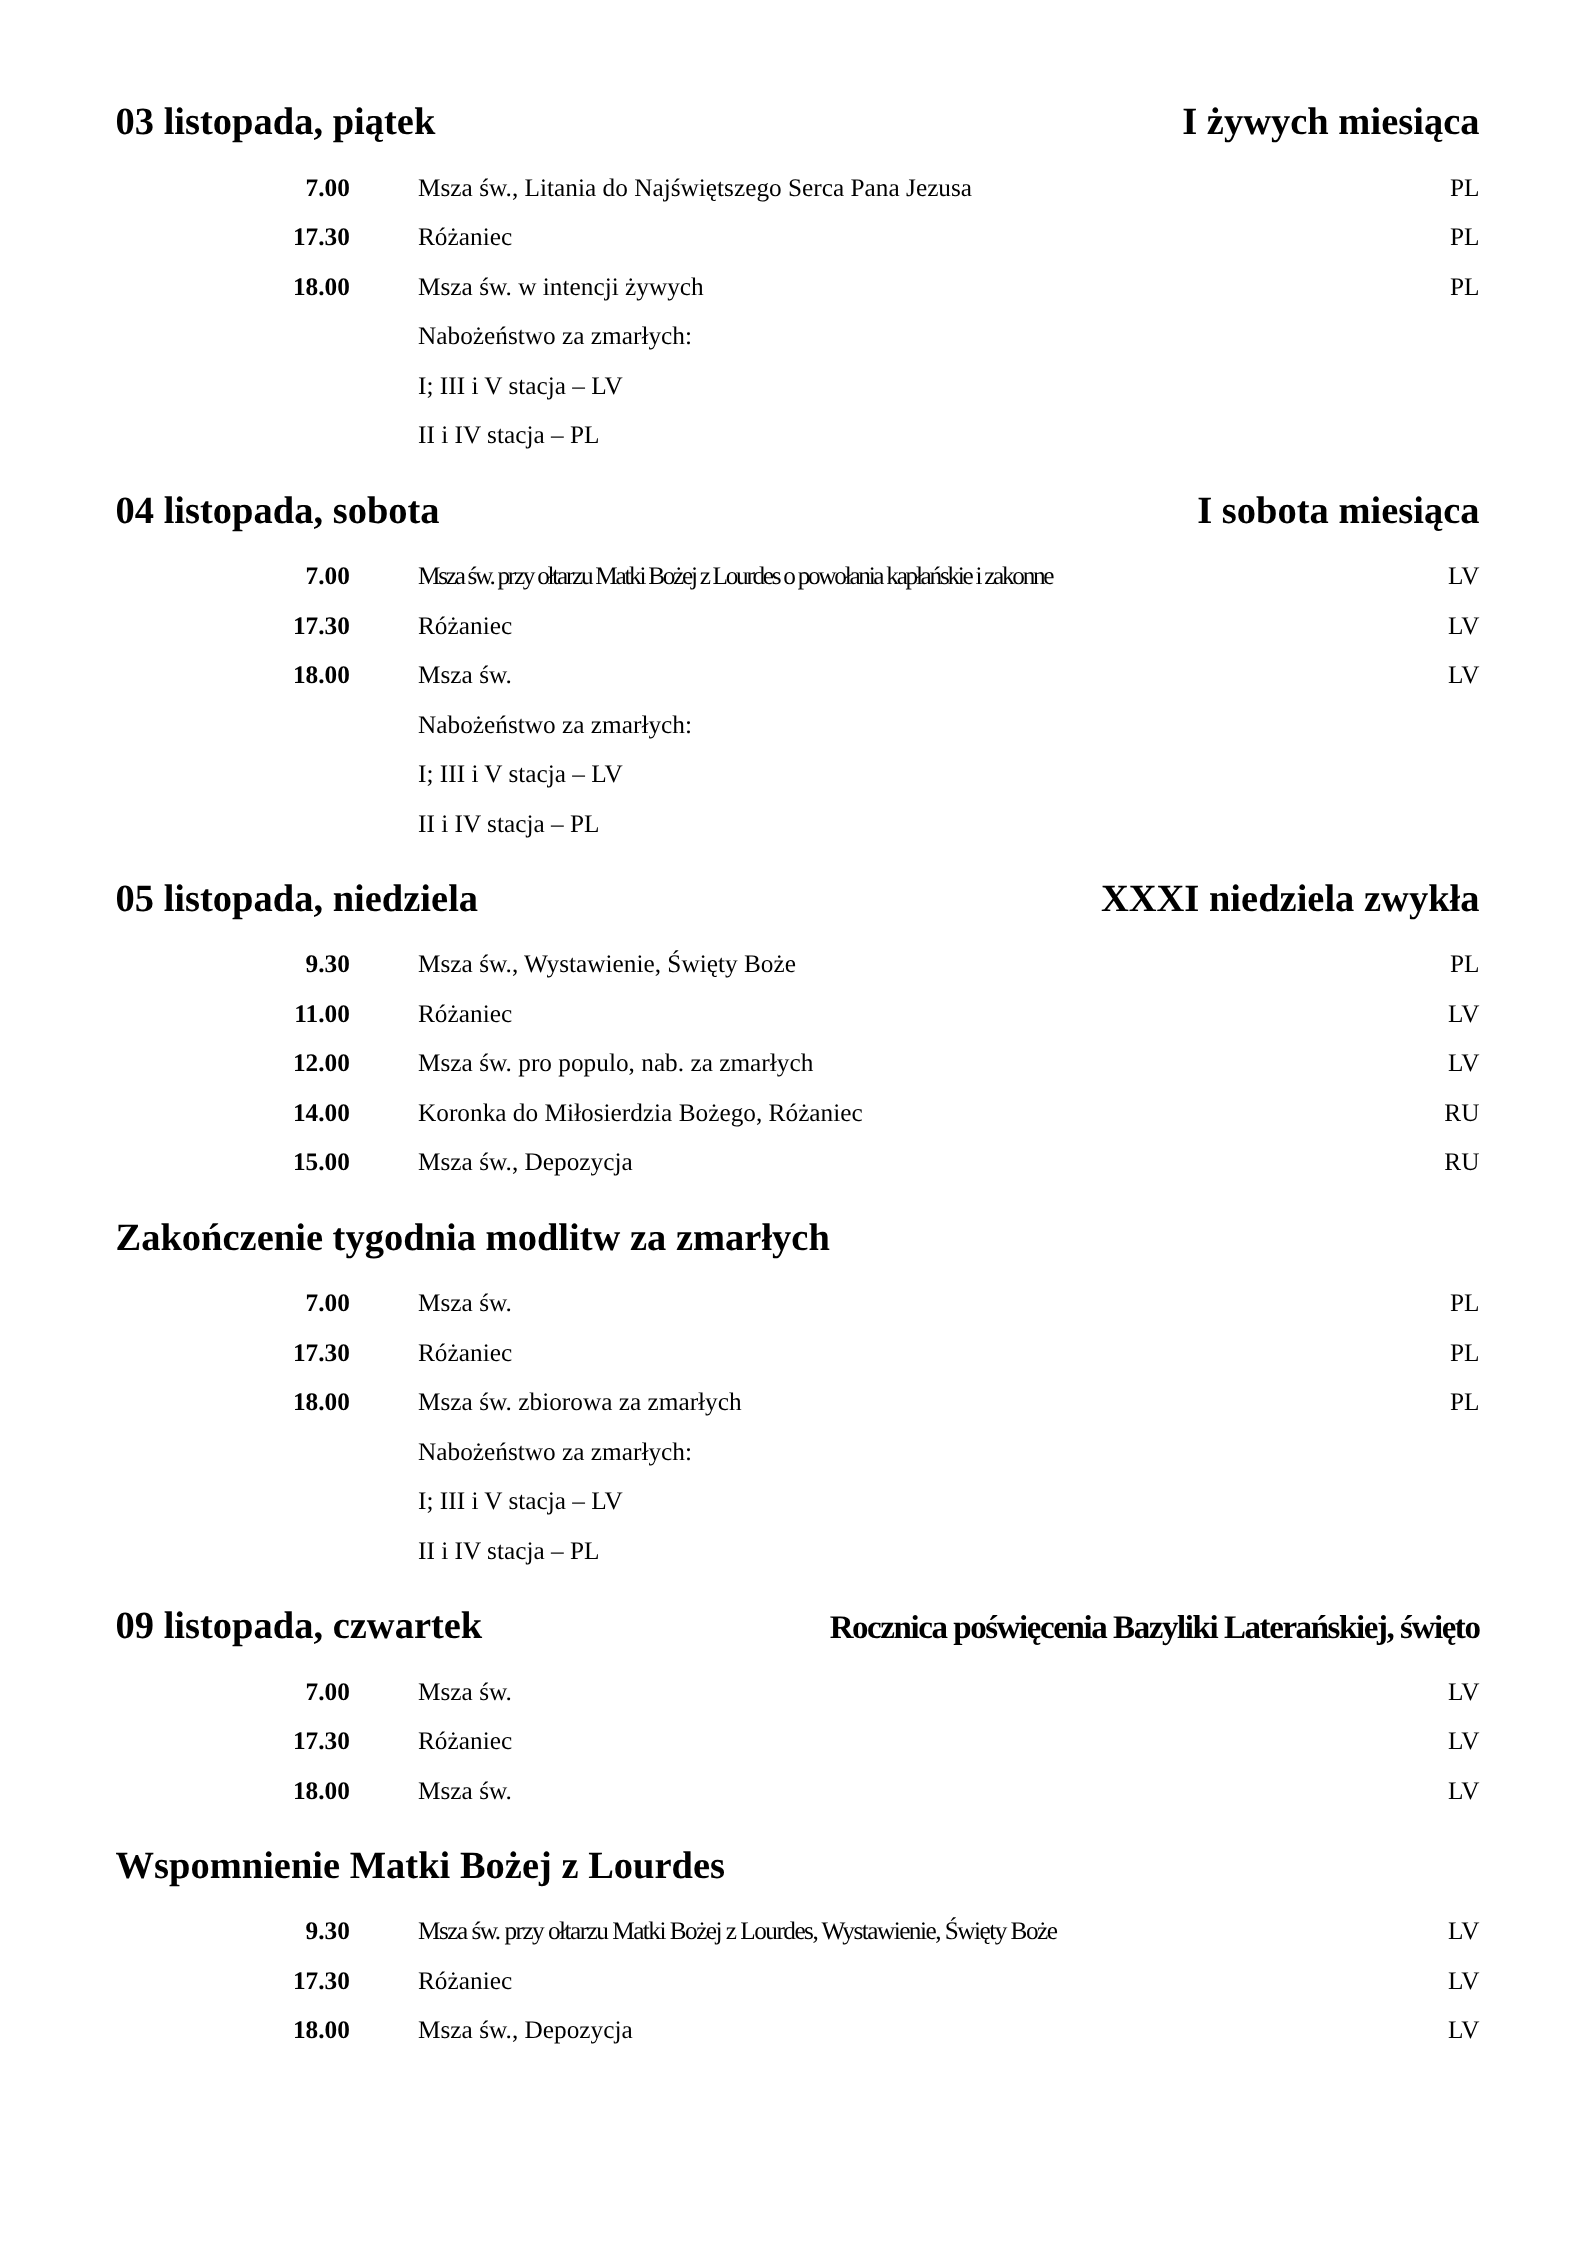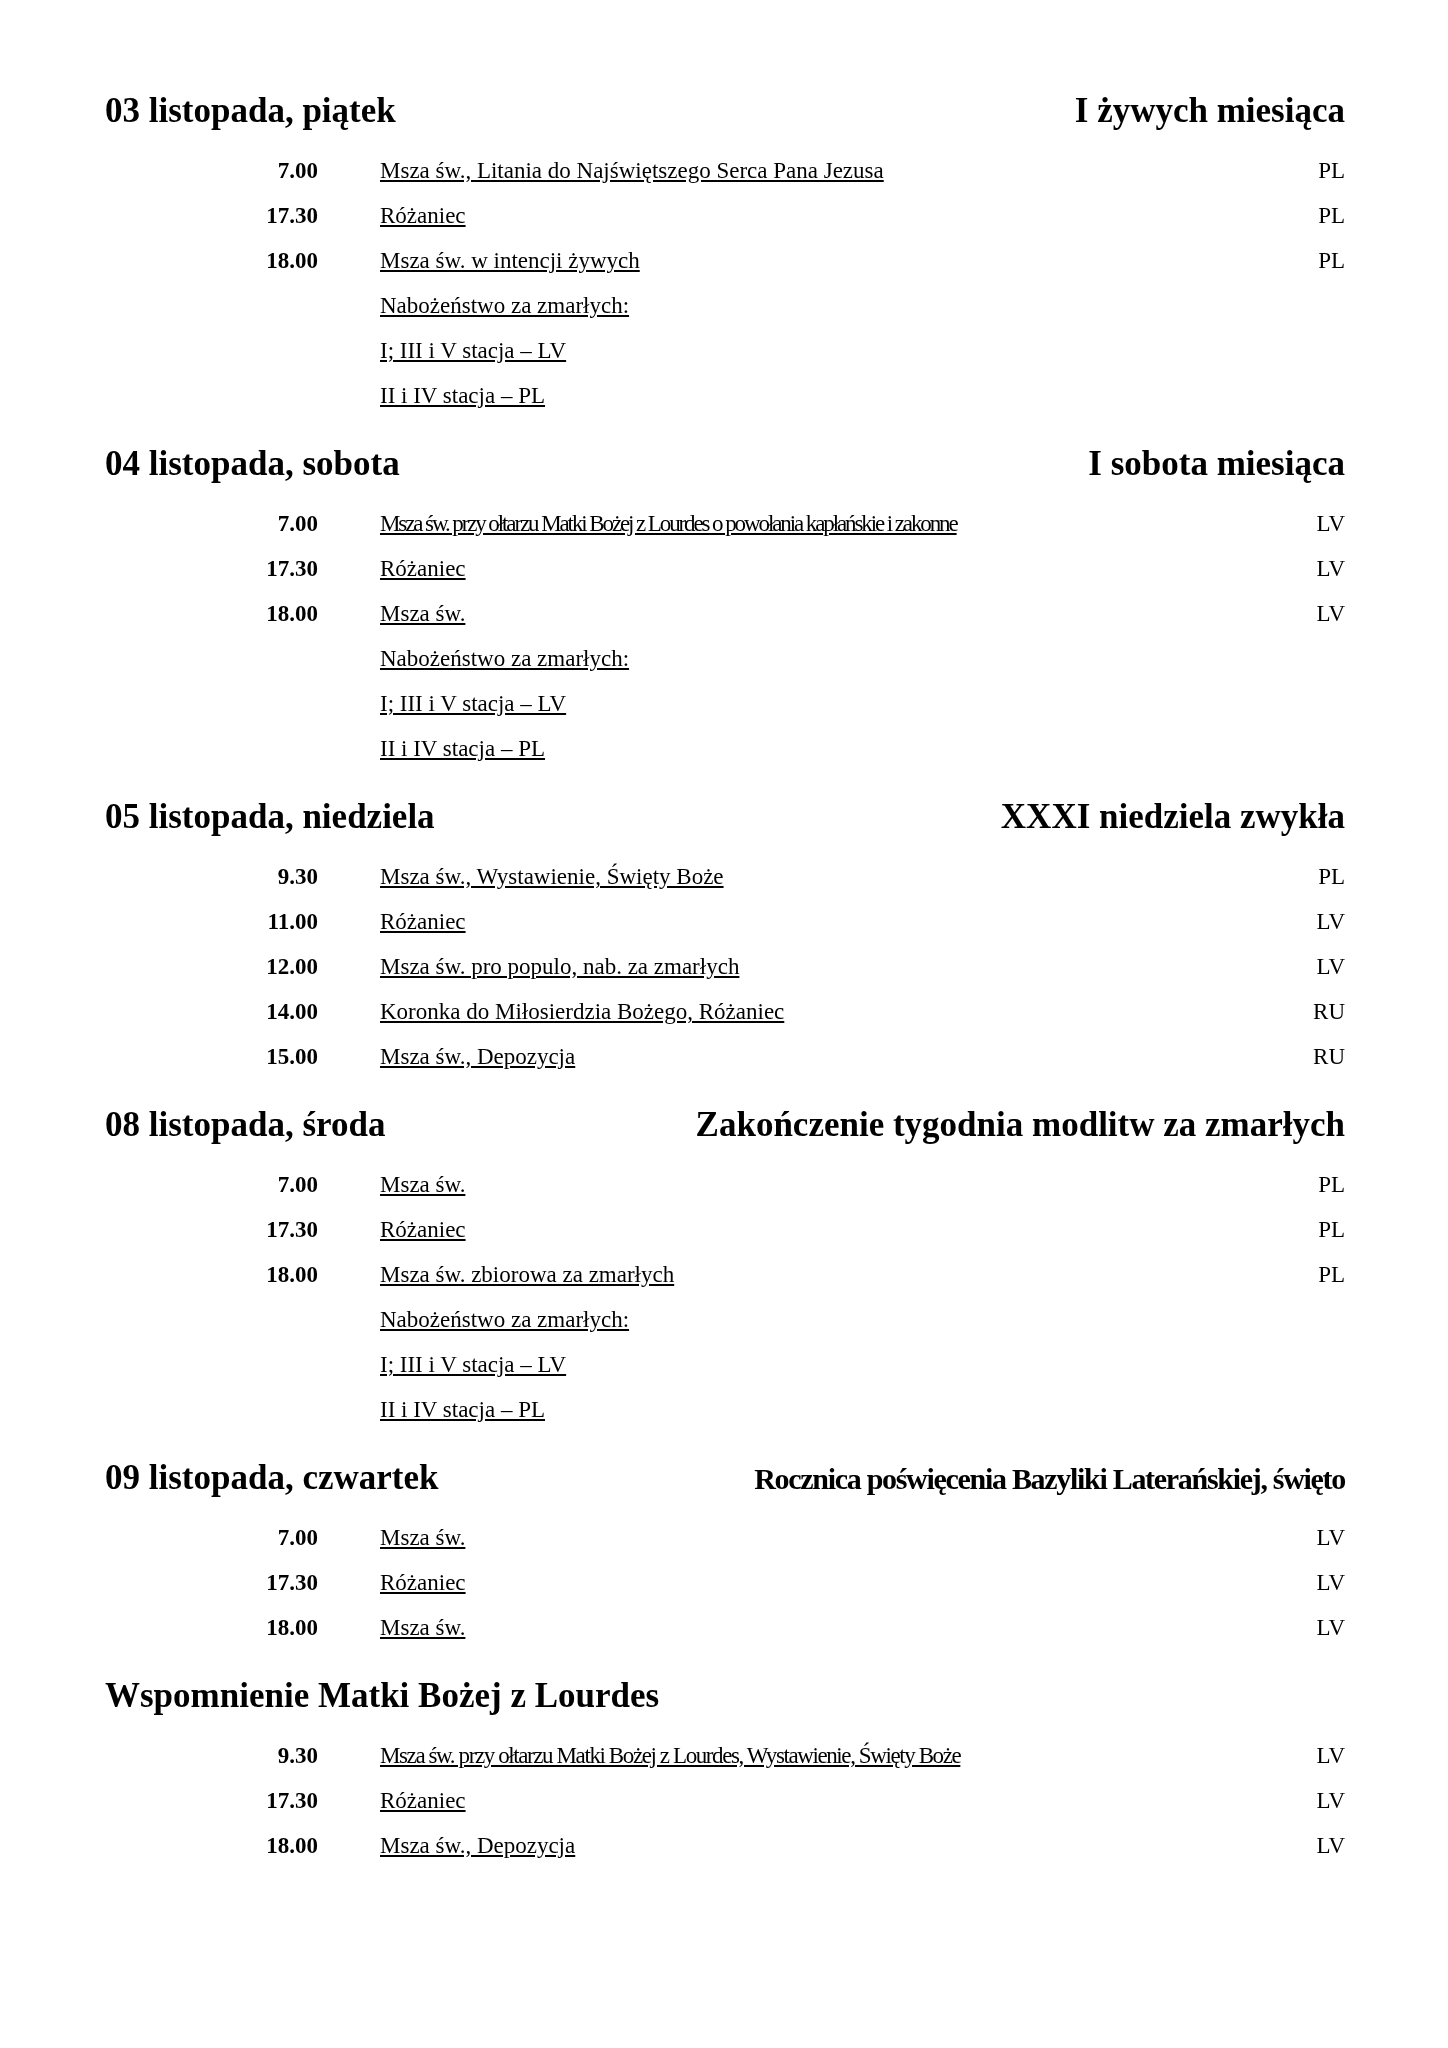--- a/index.html
+++ b/index.html
@@ -4,21 +4,21 @@
 <style>
   html, body { margin: 0; padding: 0; background: #ffffff; }
   body { width: 1448px; height: 2048px; position: relative; overflow: hidden; color: #000; font-family: "Liberation Serif", "DejaVu Serif", serif; }
   .page { position: absolute; left: 105px; top: 88px; width: 1240px; }
   .day { margin-bottom: 23px; }
   .day-header { display: flex; justify-content: space-between; align-items: baseline; font-weight: bold; font-size: 35px; height: 46px; line-height: 46px; margin-bottom: 14px; white-space: nowrap; }
   .day-header .feast { text-align: right; }
   .feast.narrow { letter-spacing: -1.3px; font-size: 30px; }
   .row { display: flex; align-items: baseline; height: 45px; line-height: 45px; font-size: 23px; white-space: nowrap; }
   .time { width: 213px; text-align: right; font-weight: bold; flex: none; }
-  .desc { margin-left: 62px; flex: 1; text-decoration: underline; }
+  .desc { margin-left: 62px; flex: 1; }
   .desc.narrow { letter-spacing: -2.1px; }
   .desc.narrow2 { letter-spacing: -1.4px; }
   .place { flex: none; text-align: right; min-width: 50px; }
 </style>
 </head>
 <body>
 
 <div class="page">
 
   <section class="day">
@@ -122,21 +122,20 @@
       </div>
     <div class="row">
         <span class="time">15.00</span>
         <span class="desc">Msza św., Depozycja</span>
         <span class="place">RU</span>
       </div>
   </section>
 
   <section class="day">
     <div class="day-header">
-      <span>08 listopada, środa</span>
       <span class="feast">Zakończenie tygodnia modlitw za zmarłych</span>
     </div>
     <div class="row">
         <span class="time">7.00</span>
         <span class="desc">Msza św.</span>
         <span class="place">PL</span>
       </div>
     <div class="row">
         <span class="time">17.30</span>
         <span class="desc">Różaniec</span>

